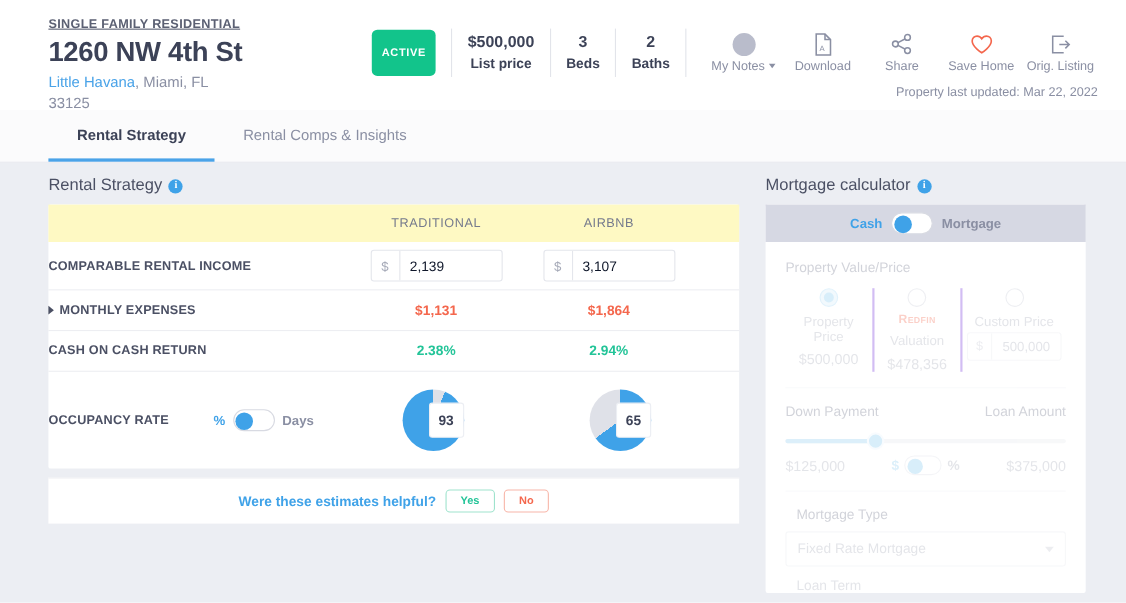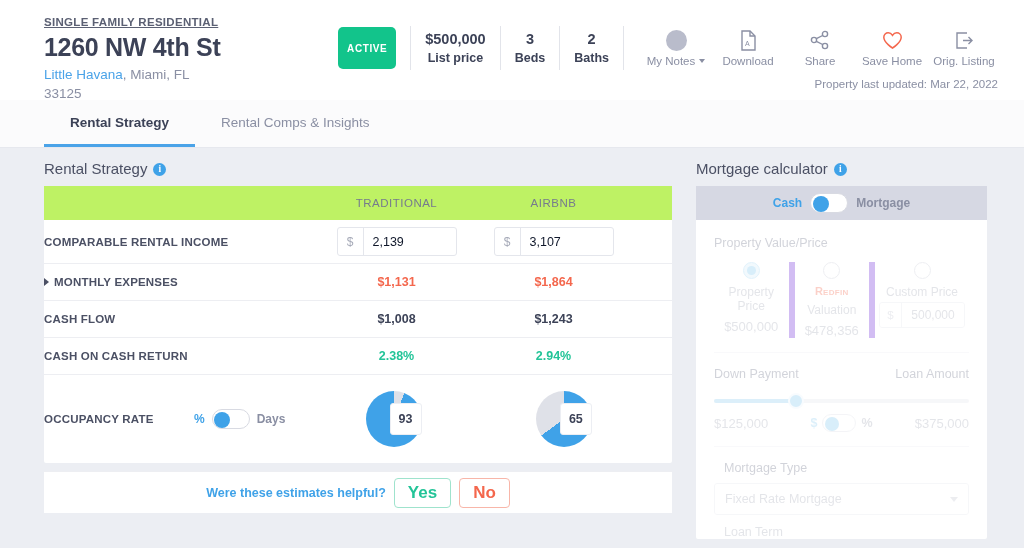--- a/index.html
+++ b/index.html
@@ -87,21 +87,21 @@
     width: 13px; height: 13px; border-radius: 50%; background: #3fa2e8;
     color: #fff; font-size: 9.5px; font-weight: bold; line-height: 13px;
     text-align: center; margin-left: 6px; font-family: "Liberation Serif", serif;
   }
 
   .card { background: #ffffff; border-radius: 2px; }
 
   
   .tbl { width: 628px; }
   .tbl-head {
-    display: flex; background: #bef264; height: 34px; align-items: center;
+    display: flex; background: #fef9c3; height: 34px; align-items: center;
   }
   .c-label { width: 274px; }
   .c-col { width: 157px; text-align: center; }
   .c-pad { flex: 1; }
   .th {
     font-size: 11.5px; color: #767b8d; letter-spacing: .5px;
   }
   .tr {
     display: flex; align-items: center; min-height: 37px;
     border-bottom: 1px solid #edeef2;
@@ -156,39 +156,39 @@
     display: flex; align-items: center; justify-content: center;
     font-size: 12.5px; font-weight: bold; color: #3c4257;
   }
 
   .feedback {
     width: 628px; margin-top: 8px; background: #fff; border-top: 1px solid #edeef2;
     height: 42px; display: flex; align-items: center; justify-content: center; gap: 8px;
   }
   .fb-q { font-size: 12.5px; font-weight: bold; color: #3fa2e8; }
   .fb-btn {
-    font-size: 17px; font-weight: bold; border-radius: 4px;
+    font-size: 10px; font-weight: bold; border-radius: 4px;
     padding: 4px 13px; background: #fff; cursor: pointer;
   }
   .fb-yes { color: #23c498; border: 1px solid #9fe3cd; }
   .fb-no { color: #f4674d; border: 1px solid #f8b6a9; }
 
   
   .mort-card { width: 291px; background: #ffffff; }
   .mort-toggle-bar {
     background: #d6d8e3; height: 34px;
     display: flex; align-items: center; justify-content: center; gap: 8px;
   }
   .mort-body { padding: 14px 18px 0 18px; opacity: .30; }
   .field-lbl { font-size: 12.5px; color: #6b7086; line-height: 18px; }
   .radios { display: flex; margin-top: 10px; }
   .radio-col {
     flex: 1; text-align: center; position: relative; padding: 0 4px;
   }
-  .radio-col + .radio-col { border-left: 6px solid #6d28d9; }
+  .radio-col + .radio-col { border-left: 2px solid #6d28d9; }
   .radio {
     width: 17px; height: 17px; border-radius: 50%; border: 1px solid #c6c9d5;
     margin: 0 auto; background: #fff;
   }
   .radio.sel { border-color: #9ed4f3; background: #d5ecfa; position: relative; }
   .radio.sel::after {
     content: ""; position: absolute; inset: 3px; border-radius: 50%; background: #7fc8f0;
   }
   .redfin {
     font-size: 11px; font-weight: bold; color: #f4674d; letter-spacing: .3px;
@@ -370,26 +370,20 @@
         <div class="tr">
           <div class="c-label rlabel">
             <span class="tri"></span>
             <span>MONTHLY EXPENSES</span>
           </div>
           <div class="c-col val red">$1,131</div>
           <div class="c-col val red">$1,864</div>
           <div class="c-pad"></div>
         </div>
 
-        <div class="tr">
-          <div class="c-label rlabel">CASH FLOW</div>
-          <div class="c-col val">$1,008</div>
-          <div class="c-col val">$1,243</div>
-          <div class="c-pad"></div>
-        </div>
 
         <div class="tr">
           <div class="c-label rlabel">CASH ON CASH RETURN</div>
           <div class="c-col val green">2.38%</div>
           <div class="c-col val green">2.94%</div>
           <div class="c-pad"></div>
         </div>
 
 
         <div class="tr occ-row">

